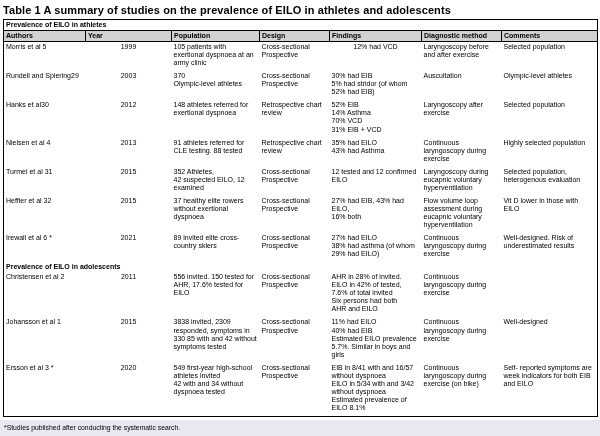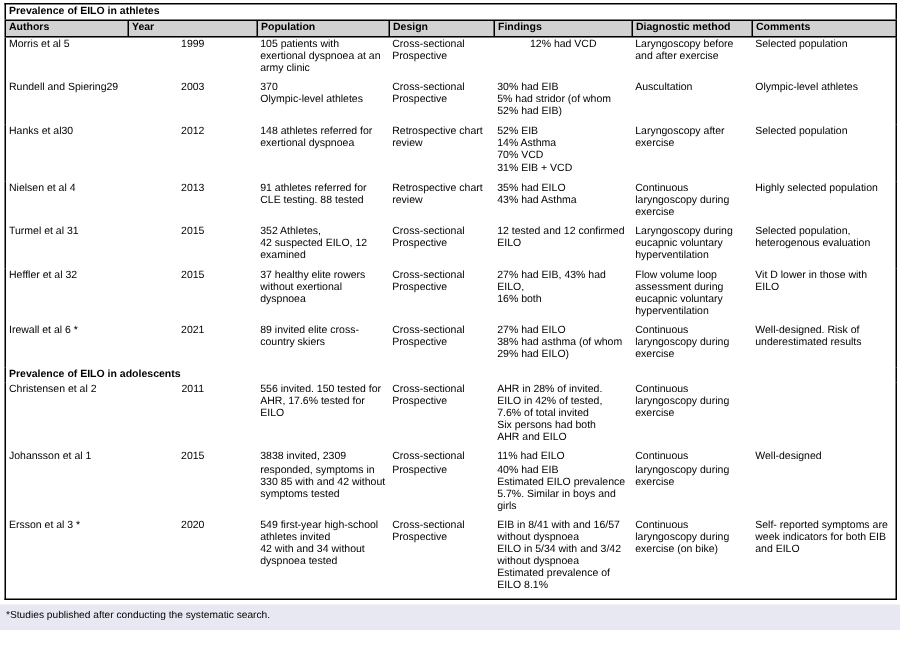--- a/index.html
+++ b/index.html
@@ -60,20 +60,21 @@
     margin-bottom: 7px;
     white-space: nowrap;
     overflow: hidden;
   }
   .footnote:last-child { margin-bottom: 0; }
 </style>
 </head>
 <body>
 
 <div class="page">
+  <div class="title">Table 1 A summary of studies on the prevalence of EILO in athletes and adolescents</div>
 
   <table class="summary">
     <colgroup>
       <col style="width:82px">
       <col style="width:86px">
       <col style="width:88px">
       <col style="width:70px">
       <col style="width:92px">
       <col style="width:80px">
       <col style="width:96px">

